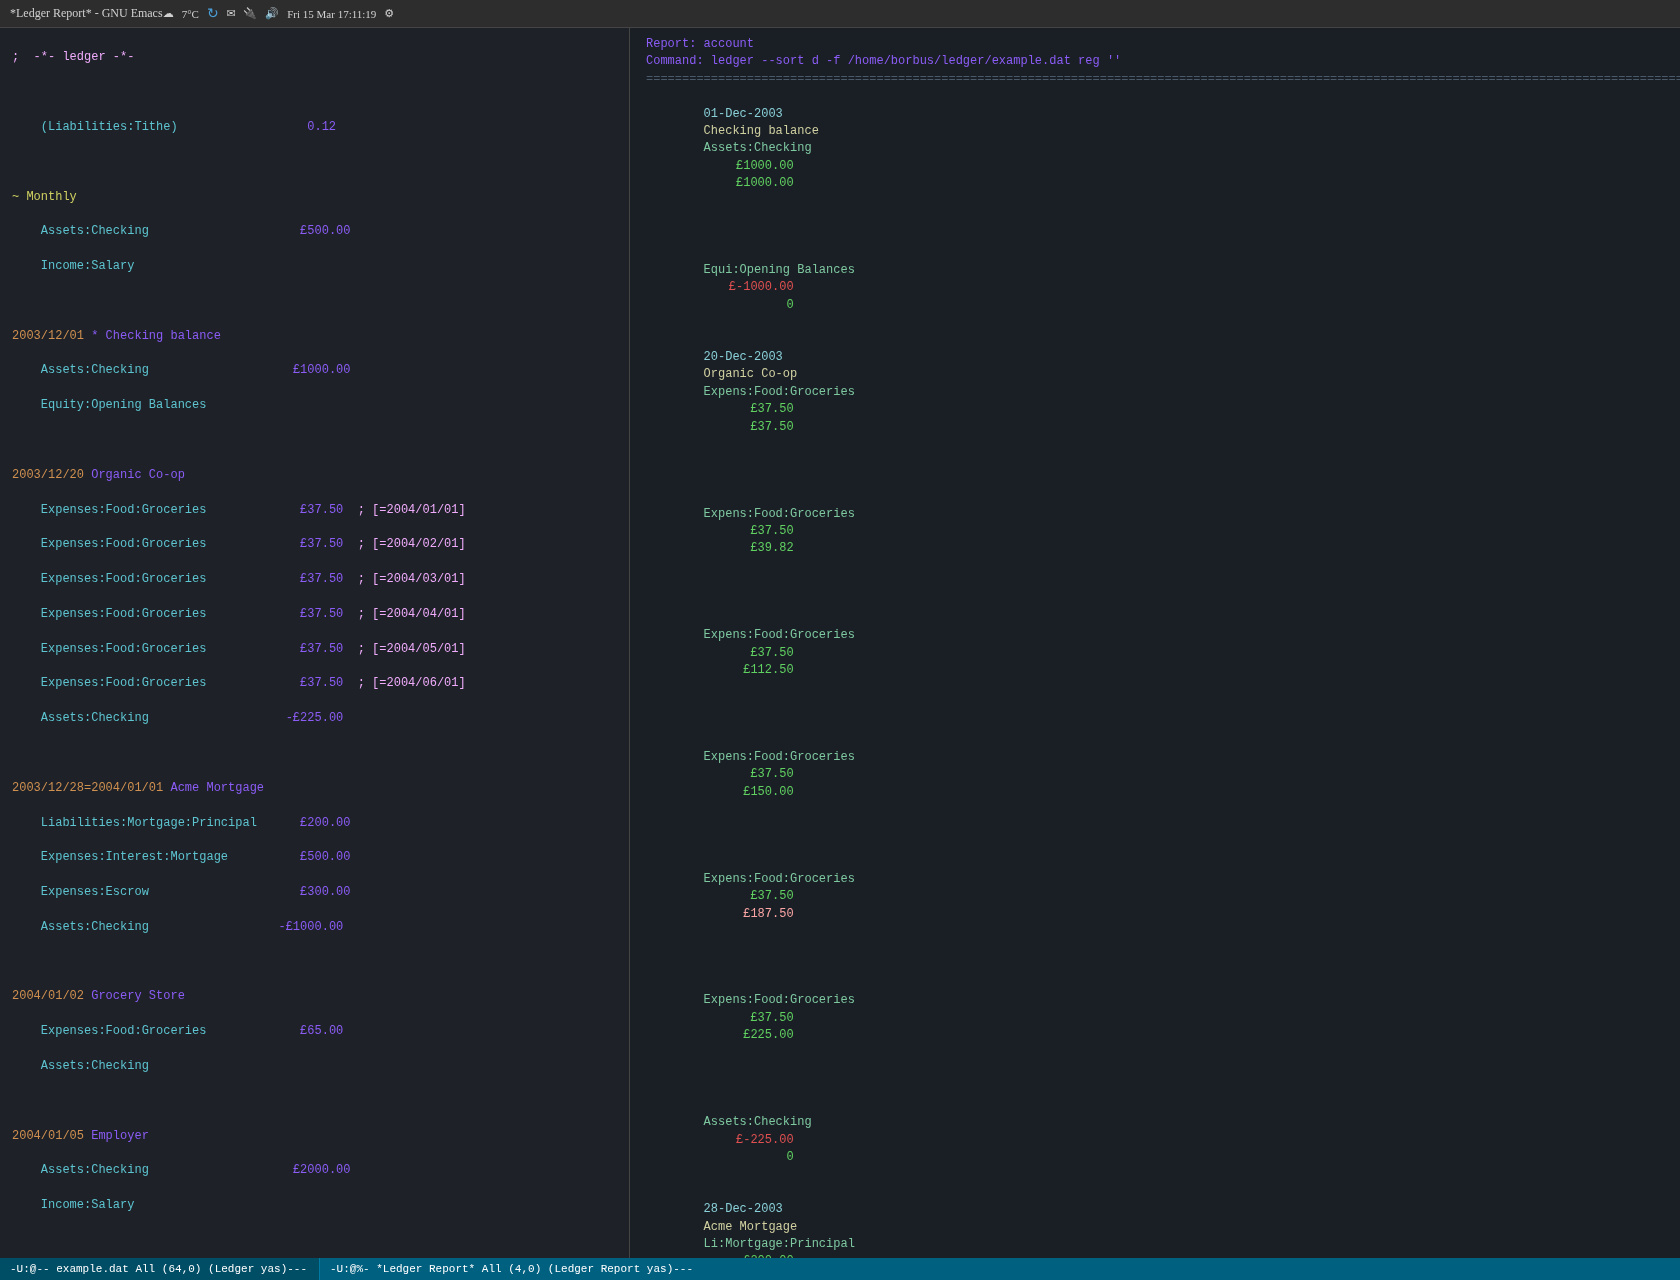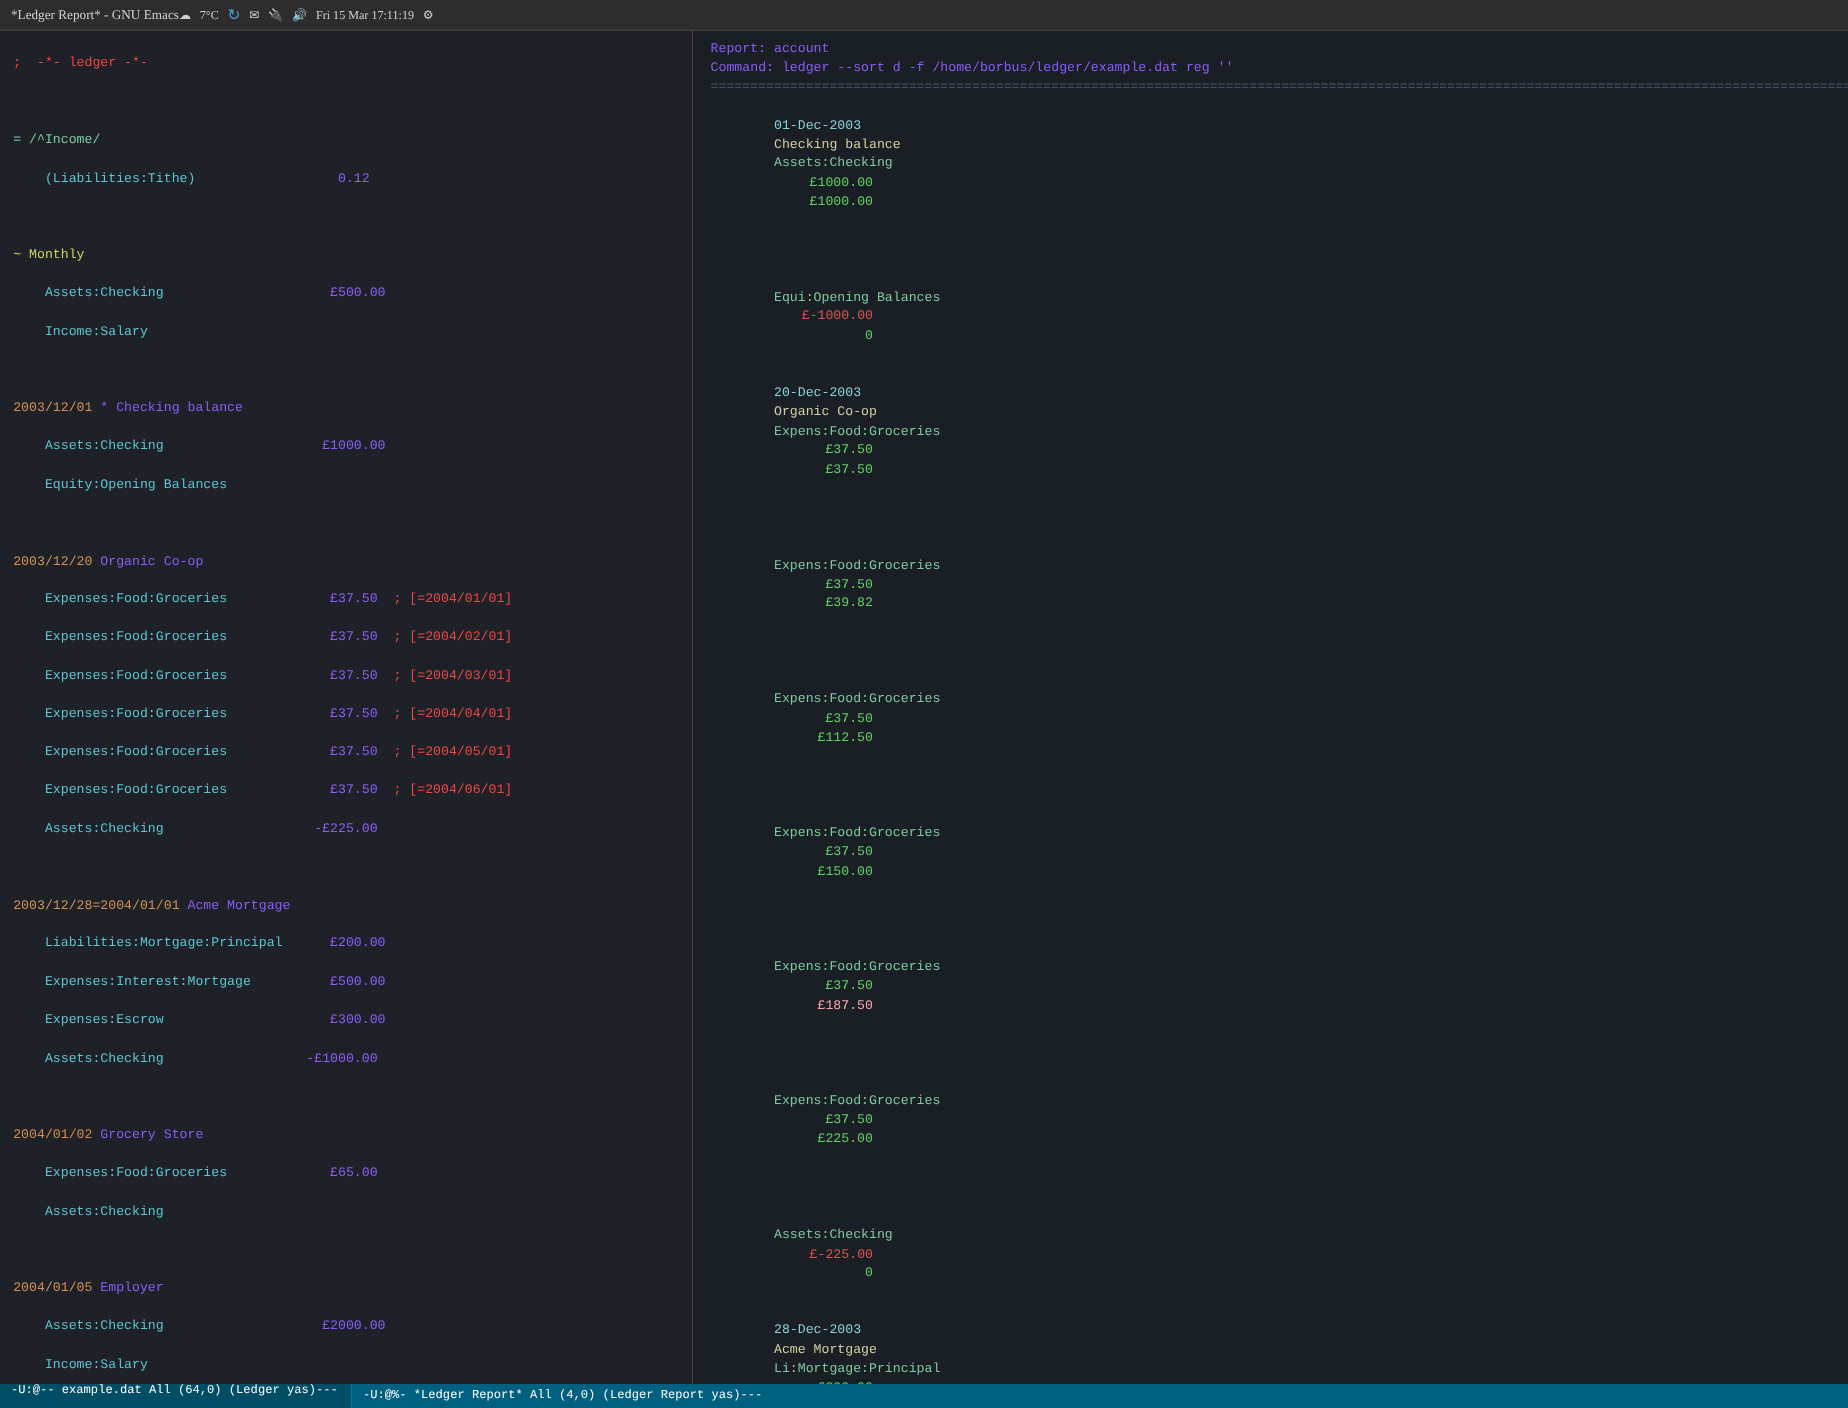--- a/index.html
+++ b/index.html
@@ -69,21 +69,21 @@
       display: flex;
       align-items: center;
       font-size: 11px;
       color: #fff;
     }
     #statusbar-left {
       background: #004d66;
       padding: 0 10px;
       height: 100%;
       display: flex;
-      align-items: flex-start;
+      align-items: center;
       min-width: 320px;
       border-right: 1px solid #007aa3;
     }
     #statusbar-right {
       background: #006080;
       padding: 0 10px;
       height: 100%;
       display: flex;
       align-items: center;
       flex: 1;
@@ -92,21 +92,21 @@
     .left-content {
       padding: 0 6px;
       white-space: pre;
     }
 
     .line { display: block; white-space: pre; padding: 0 6px; }
     .green { color: #7ec8a0; }
     .cyan { color: #5dc4d0; }
     .yellow { color: #d0d060; }
     .orange { color: #d09050; }
-    .comment { color: #ef4444; }
+    .comment { color: #f0abfc; }
     .white { color: #8b5cf6; }
 
     
     .rp-line { display: block; white-space: pre; padding: 0 8px; }
     .sep-line { color: #4a5a6a; }
   </style>
 </head>
 <body>
 
 <div id="titlebar">
@@ -122,21 +122,20 @@
     <span>⚙</span>
   </div>
 </div>
 
 <div id="main">
 
   <div id="left-pane">
     <div class="left-content">
 <span class="line comment">;  -*- ledger -*-</span>
 <span class="line">&nbsp;</span>
-<span class="line green">= /^Income/</span>
 <span class="line">    <span class="cyan">(Liabilities:Tithe)</span>                  <span class="white">0.12</span></span>
 <span class="line">&nbsp;</span>
 <span class="line yellow">~ Monthly</span>
 <span class="line">    <span class="cyan">Assets:Checking</span>                     <span class="white">£500.00</span></span>
 <span class="line">    <span class="cyan">Income:Salary</span></span>
 <span class="line">&nbsp;</span>
 <span class="line"><span class="orange">2003/12/01</span> <span class="white">* Checking balance</span></span>
 <span class="line">    <span class="cyan">Assets:Checking</span>                    <span class="white">£1000.00</span></span>
 <span class="line">    <span class="cyan">Equity:Opening Balances</span></span>
 <span class="line">&nbsp;</span>

